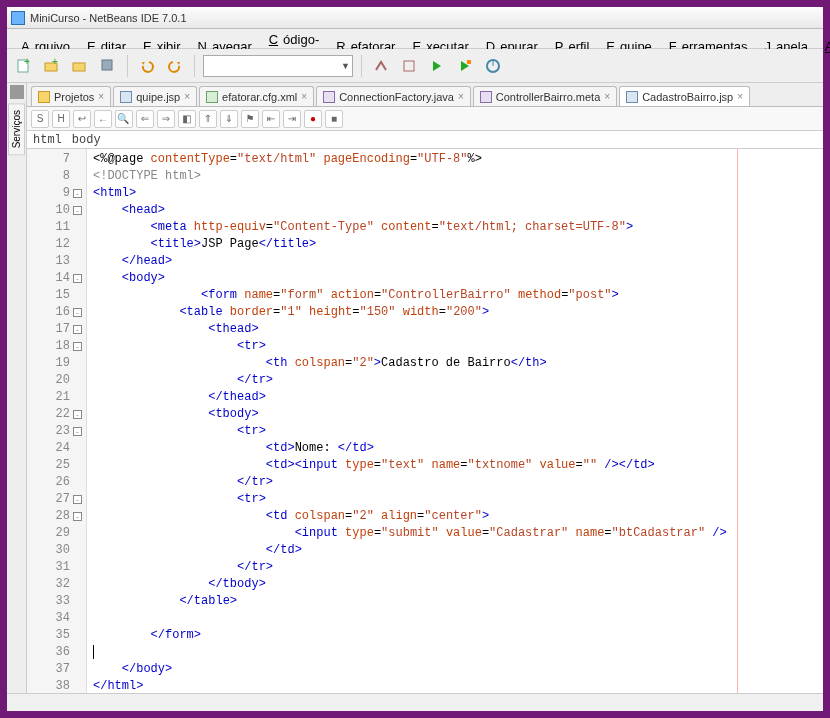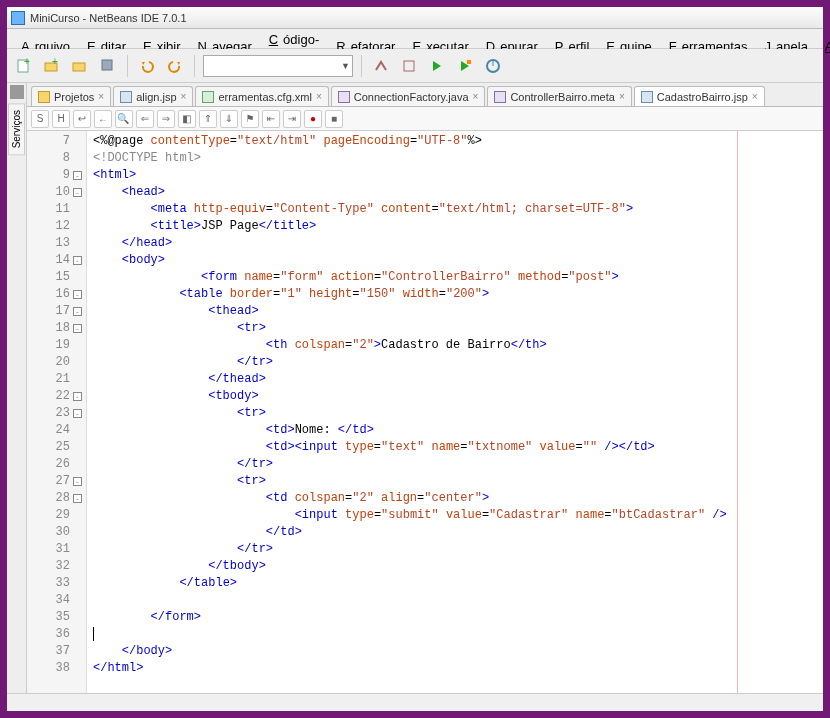--- a/index.html
+++ b/index.html
@@ -153,26 +153,26 @@
 
     <div class="content">
       <div class="tabs" id="tabs">
           <div class="tab">
             <span class="fico folder"></span>
             <span class="tx">Projetos</span>
             <span class="close">×</span>
           </div>
           <div class="tab">
             <span class="fico jsp"></span>
-            <span class="tx">align.jsp</span>
+            <span class="tx">quipe.jsp</span>
             <span class="close">×</span>
           </div>
           <div class="tab">
             <span class="fico xml"></span>
-            <span class="tx">erramentas.cfg.xml</span>
+            <span class="tx">efatorar.cfg.xml</span>
             <span class="close">×</span>
           </div>
           <div class="tab">
             <span class="fico java"></span>
             <span class="tx">ConnectionFactory.java</span>
             <span class="close">×</span>
           </div>
           <div class="tab">
             <span class="fico java"></span>
             <span class="tx">ControllerBairro.meta</span>
@@ -196,20 +196,24 @@
         <span class="et">◧</span>
         <span class="et">⇑</span>
         <span class="et">⇓</span>
         <span class="et">⚑</span>
         <span class="et">⇤</span>
         <span class="et">⇥</span>
         <span class="et" style="color:#c00;">●</span>
         <span class="et">■</span>
       </div>
 
+      <div class="crumbs" id="crumbs">
+          <span>html</span>
+          <span>body</span>
+        </div>
 
       <div class="editor-area">
         <div class="right-margin"></div>
         <div class="gutter" id="gutter">
             <div class="ln">7 <span style="width:9px;display:inline-block"></span></div>
             <div class="ln">8 <span style="width:9px;display:inline-block"></span></div>
             <div class="ln">9 <span class="fold">-</span></div>
             <div class="ln">10 <span class="fold">-</span></div>
             <div class="ln">11 <span style="width:9px;display:inline-block"></span></div>
             <div class="ln">12 <span style="width:9px;display:inline-block"></span></div>

